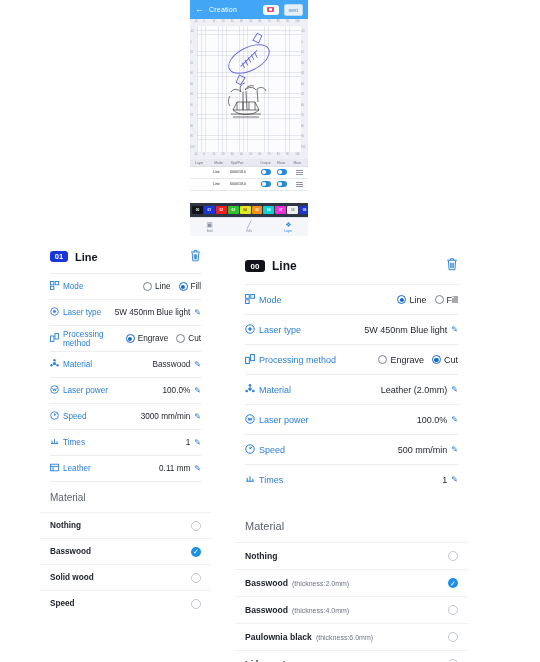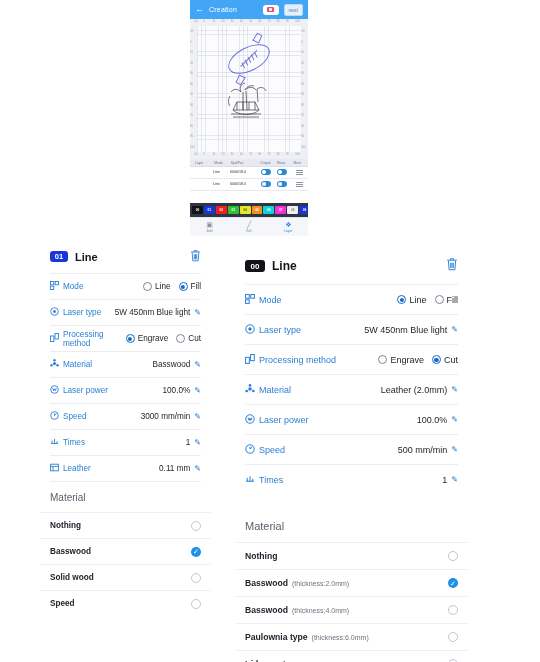--- a/index.html
+++ b/index.html
@@ -659,21 +659,21 @@
   </div>
   <div class="mat-row">
     <span class="mat-name">
         <span>Basswood</span>
         <span class="mat-thk">(thickness:4.0mm)</span>
       </span>
     <span class="circ"></span>
   </div>
   <div class="mat-row">
     <span class="mat-name">
-        <span>Paulownia type</span>
+        <span>Paulownia black</span>
         <span class="mat-thk">(thickness:6.0mm)</span>
       </span>
     <span class="circ"></span>
   </div>
   <div class="mat-row">
     <span class="mat-name">
         <span>Iridescent paper</span>
         <span class="mat-thk">(thickness:0.1mm)</span>
       </span>
     <span class="circ"></span>

